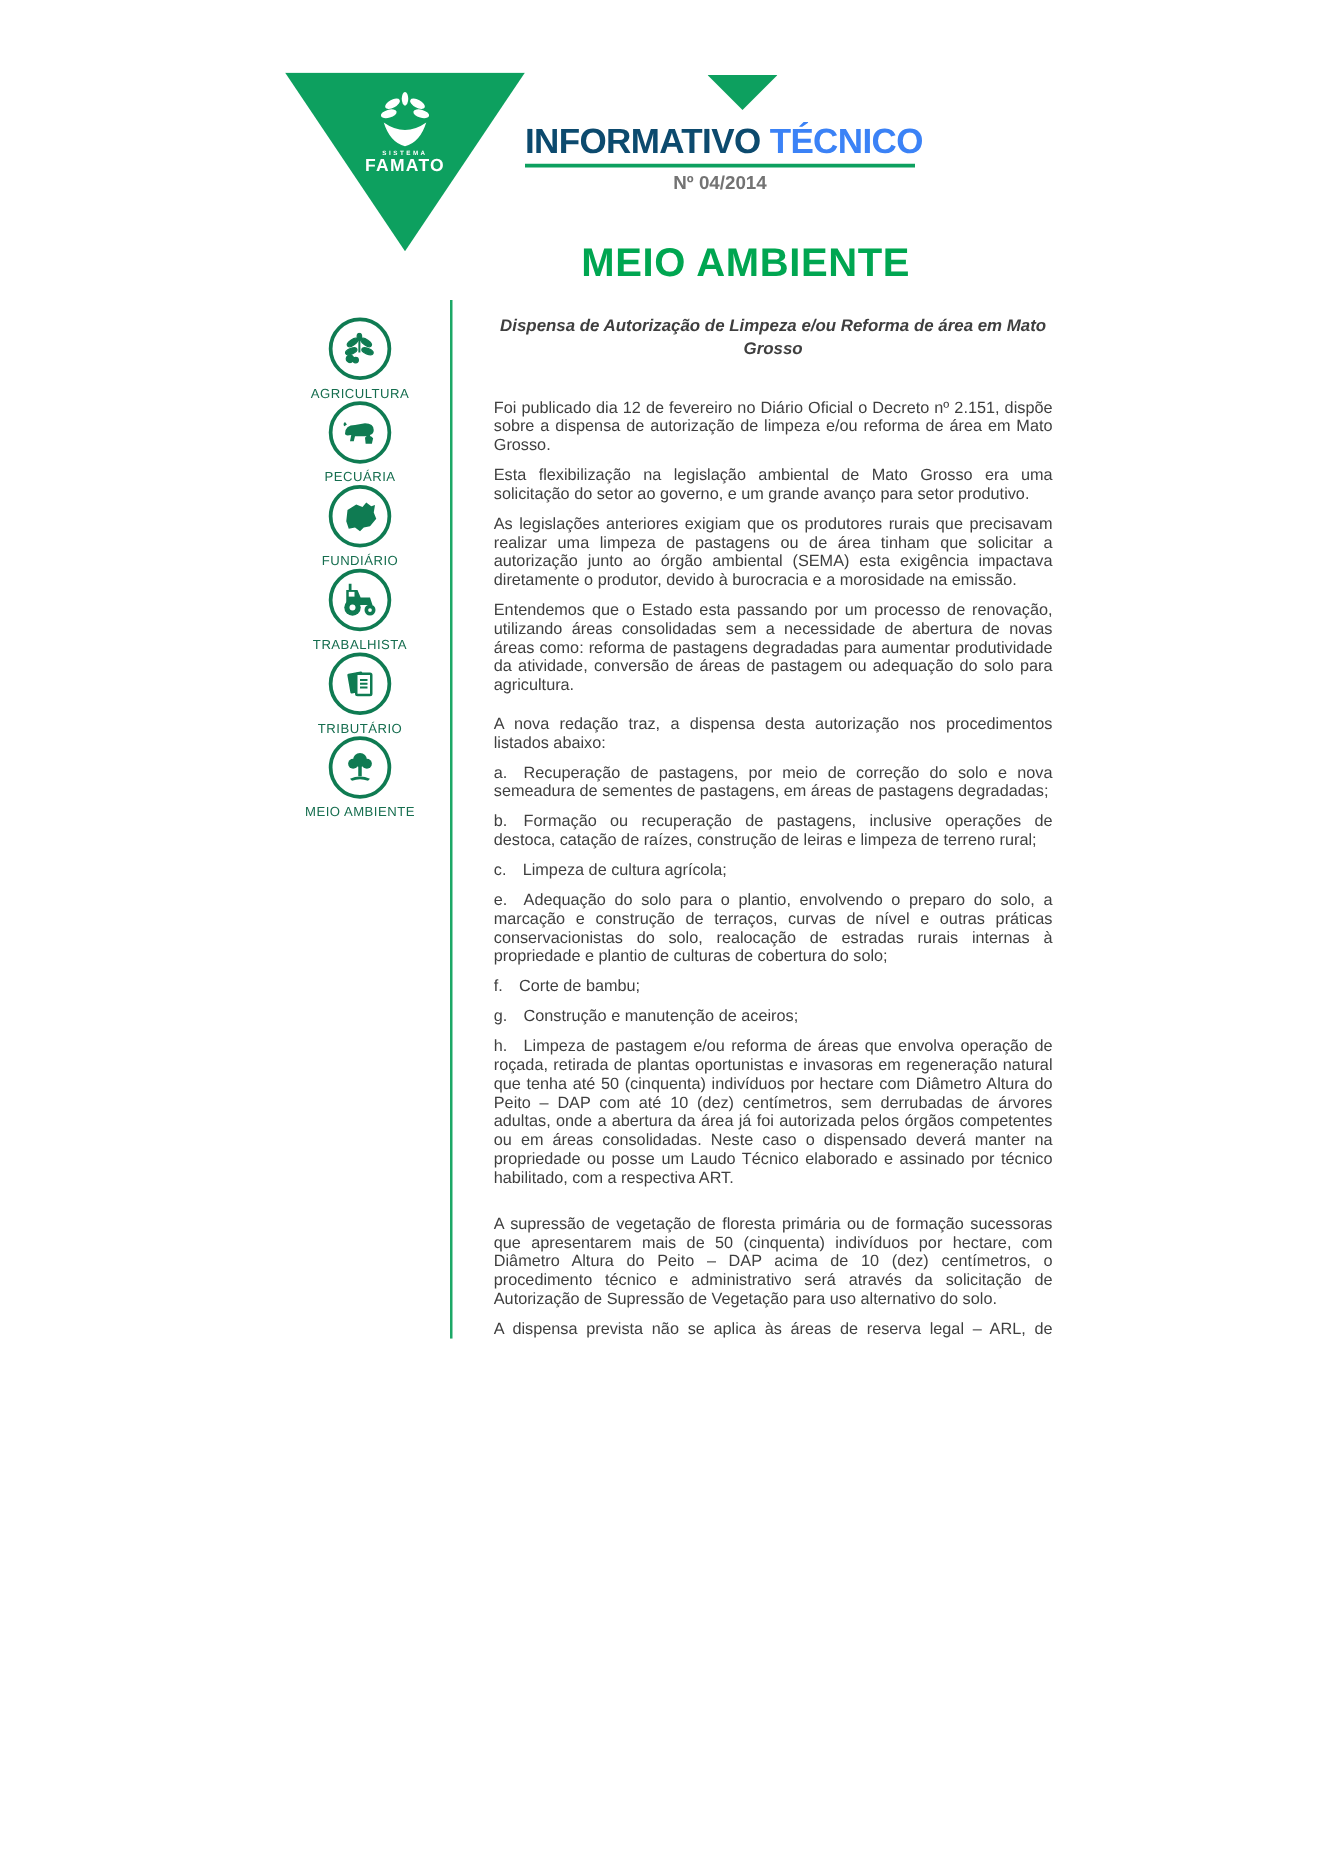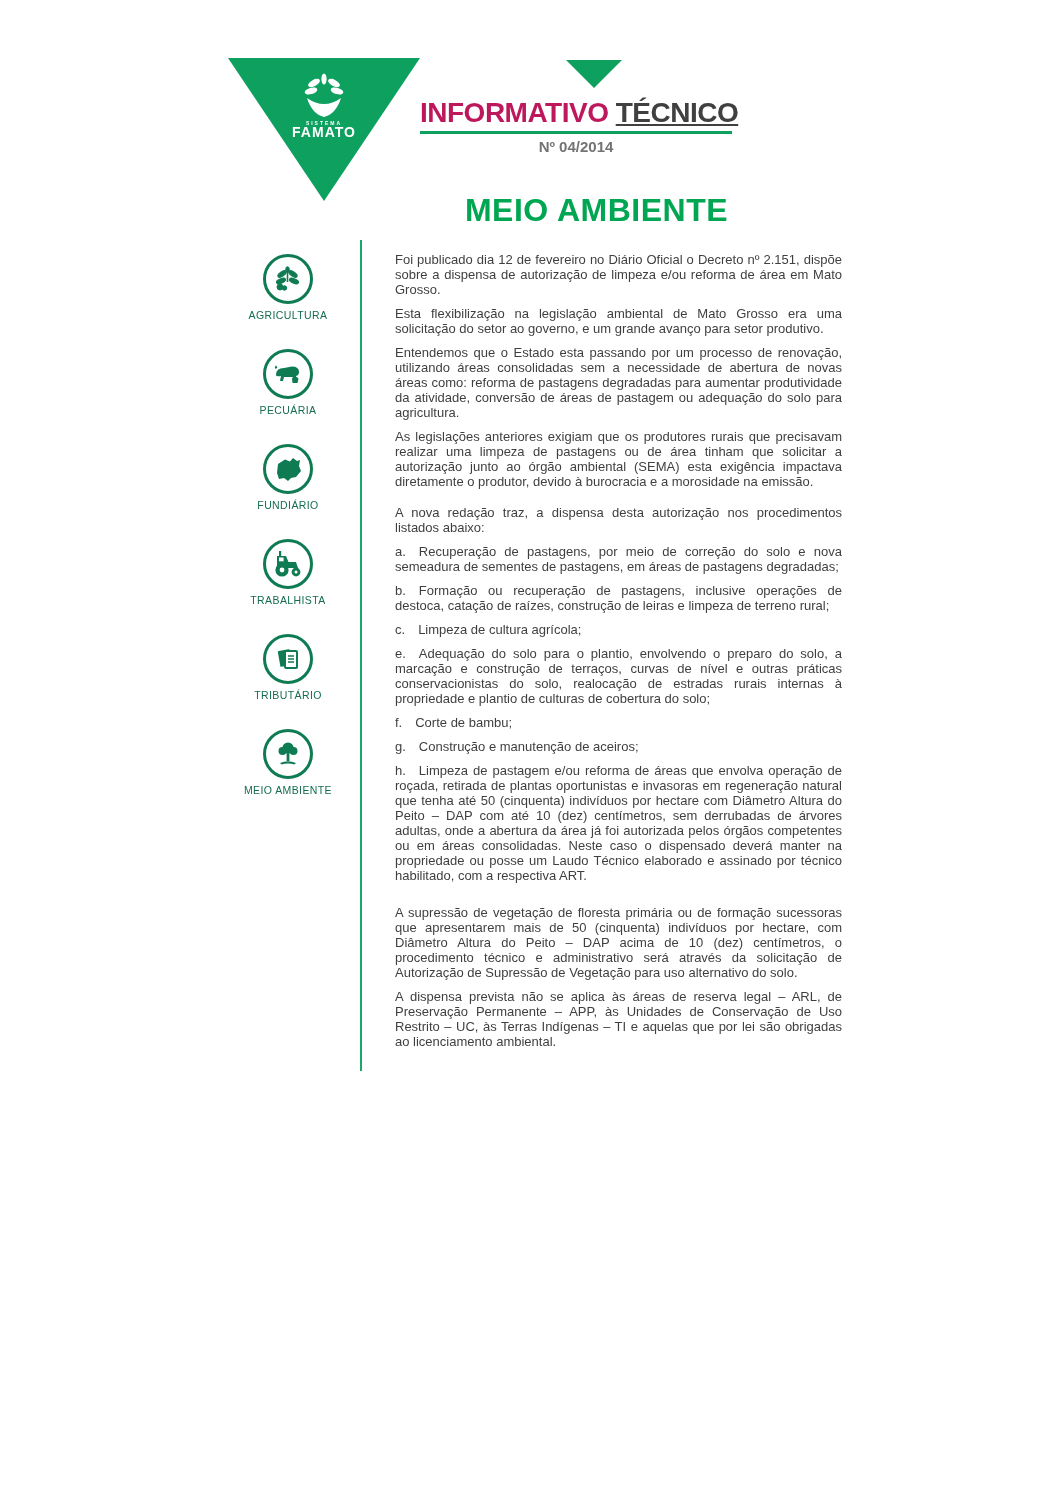--- a/index.html
+++ b/index.html
@@ -10,29 +10,29 @@
   
   .tri-big{position:absolute;left:228px;top:58px;width:192px;height:143px;background:#0da05f;
     clip-path:polygon(0 0,100% 0,50% 100%);}
   .logo-wrap{position:absolute;left:0;top:14px;width:100%;text-align:center;color:#fff;}
   .logo-sistema{font-size:5px;letter-spacing:2px;font-weight:bold;margin-top:-2px;}
   .logo-famato{font-size:14px;font-weight:bold;letter-spacing:1px;line-height:13px;}
   .tri-small{position:absolute;left:566px;top:60px;width:56px;height:28px;background:#0da05f;
     clip-path:polygon(0 0,100% 0,50% 100%);}
   .masthead{position:absolute;left:420px;top:98px;width:312px;text-align:center;}
   .masthead-title{font-size:28px;font-weight:bold;letter-spacing:-0.5px;line-height:30px;white-space:nowrap;}
-  .t-dark{color:#be185d;} .t-green{color:#404040;text-decoration:underline;}
+  .t-dark{color:#0c4a6e;} .t-green{color:#3b82f6;}
   .masthead-rule{height:0;border-top:3px solid #0da05f;margin:3px 0 4px 0;}
   .masthead-issue{font-size:15px;font-weight:bold;color:#737373;}
   .section-title{position:absolute;left:373px;top:192px;width:447px;text-align:center;
     font-size:32px;font-weight:bold;color:#00a651;letter-spacing:0.5px;}
   
   .vline{position:absolute;left:360px;top:240px;width:2px;height:1120px;background:#1ca867;}
   .sidebar{position:absolute;left:232px;top:254px;width:112px;display:flex;flex-direction:column;
-    gap:28px;align-items:center;justify-content:flex-end;}
+    align-items:center;justify-content:flex-end;}
   .side-item{display:flex;flex-direction:column;align-items:center;cursor:pointer;}
   .side-circle{width:44px;height:44px;border:3px solid #0f7b52;border-radius:50%;
     display:flex;align-items:center;justify-content:center;background:#fff;}
   .side-label{margin-top:5px;font-size:10.5px;color:#156d4e;letter-spacing:0.4px;white-space:nowrap;}
   
   .content{position:absolute;left:395px;top:252px;width:447px;font-size:13px;line-height:15px;
     text-align:justify;}
   .article-title{text-align:center;font-weight:bold;font-style:italic;font-size:13.5px;
     line-height:18px;margin:0 0 30px 0;}
   .content p{margin:0 0 9px 0;}
@@ -168,25 +168,26 @@
             <rect x="13.6" y="12" width="2.8" height="9"></rect>
             <path d="M7 23 q8 -3.6 16 0 l-1.6 1.6 q-6.4 -2.4 -12.8 0 Z"></path>
           </g>
         </svg>
       </div>
       <div class="side-label">MEIO AMBIENTE</div>
     </div>
   </div>
 
   <div class="content">
+    <h2 class="article-title">Dispensa de Autorização de Limpeza e/ou Reforma de área em Mato Grosso</h2>
 
     <p>Foi publicado dia 12 de fevereiro no Diário Oficial o Decreto nº 2.151, dispõe sobre a dispensa de autorização de limpeza e/ou reforma de área em Mato Grosso.</p>
     <p>Esta flexibilização na legislação ambiental de Mato Grosso era uma solicitação do setor ao governo, e um grande avanço para setor produtivo.</p>
+    <p>As legislações anteriores exigiam que os produtores rurais que precisavam realizar uma limpeza de pastagens ou de área tinham que solicitar a autorização junto ao órgão ambiental (SEMA) esta exigência impactava diretamente o produtor, devido à burocracia e a morosidade na emissão.</p>
     <p>Entendemos que o Estado esta passando por um processo de renovação, utilizando áreas consolidadas sem a necessidade de abertura de novas áreas como: reforma de pastagens degradadas para aumentar produtividade da atividade, conversão de áreas de pastagem ou adequação do solo para agricultura.</p>
-    <p>As legislações anteriores exigiam que os produtores rurais que precisavam realizar uma limpeza de pastagens ou de área tinham que solicitar a autorização junto ao órgão ambiental (SEMA) esta exigência impactava diretamente o produtor, devido à burocracia e a morosidade na emissão.</p>
 
     <p class="gap-md">A nova redação traz, a dispensa desta autorização nos procedimentos listados abaixo:</p>
 
     <p class="list-item"><span class="marker">a.</span><span>Recuperação de pastagens, por meio de correção do solo e nova semeadura de sementes de pastagens, em áreas de pastagens degradadas;</span></p>
     <p class="list-item"><span class="marker">b.</span><span>Formação ou recuperação de pastagens, inclusive operações de destoca, catação de raízes, construção de leiras e limpeza de terreno rural;</span></p>
     <p class="list-item"><span class="marker">c.</span><span>Limpeza de cultura agrícola;</span></p>
     <p class="list-item"><span class="marker">e.</span><span>Adequação do solo para o plantio, envolvendo o preparo do solo, a marcação e construção de terraços, curvas de nível e outras práticas conservacionistas do solo, realocação de estradas rurais internas à propriedade e plantio de culturas de cobertura do solo;</span></p>
     <p class="list-item"><span class="marker">f.</span><span>Corte de bambu;</span></p>
     <p class="list-item"><span class="marker">g.</span><span>Construção e manutenção de aceiros;</span></p>
     <p class="list-item"><span class="marker">h.</span><span>Limpeza de pastagem e/ou reforma de áreas que envolva operação de roçada, retirada de plantas oportunistas e invasoras em regeneração natural que tenha até 50 (cinquenta) indivíduos por hectare com Diâmetro Altura do Peito – DAP com até 10 (dez) centímetros, sem derrubadas de árvores adultas, onde a abertura da área já foi autorizada pelos órgãos competentes ou em áreas consolidadas. Neste caso o dispensado deverá manter na propriedade ou posse um Laudo Técnico elaborado e assinado por técnico habilitado, com a respectiva ART.</span></p>

